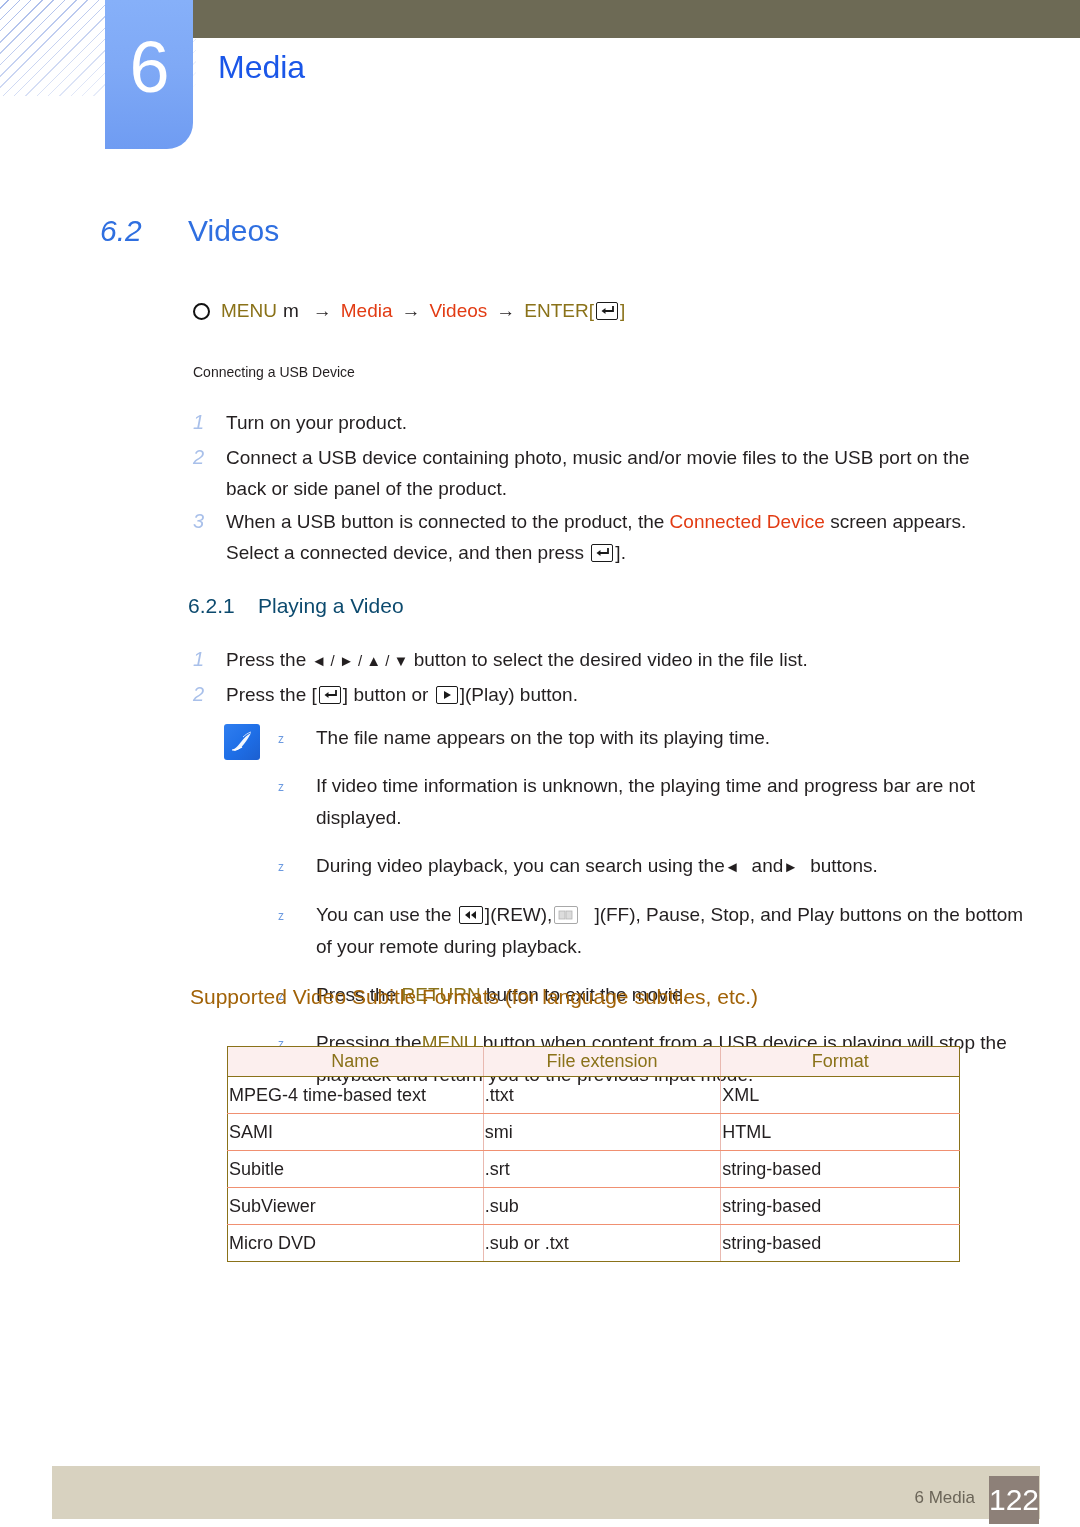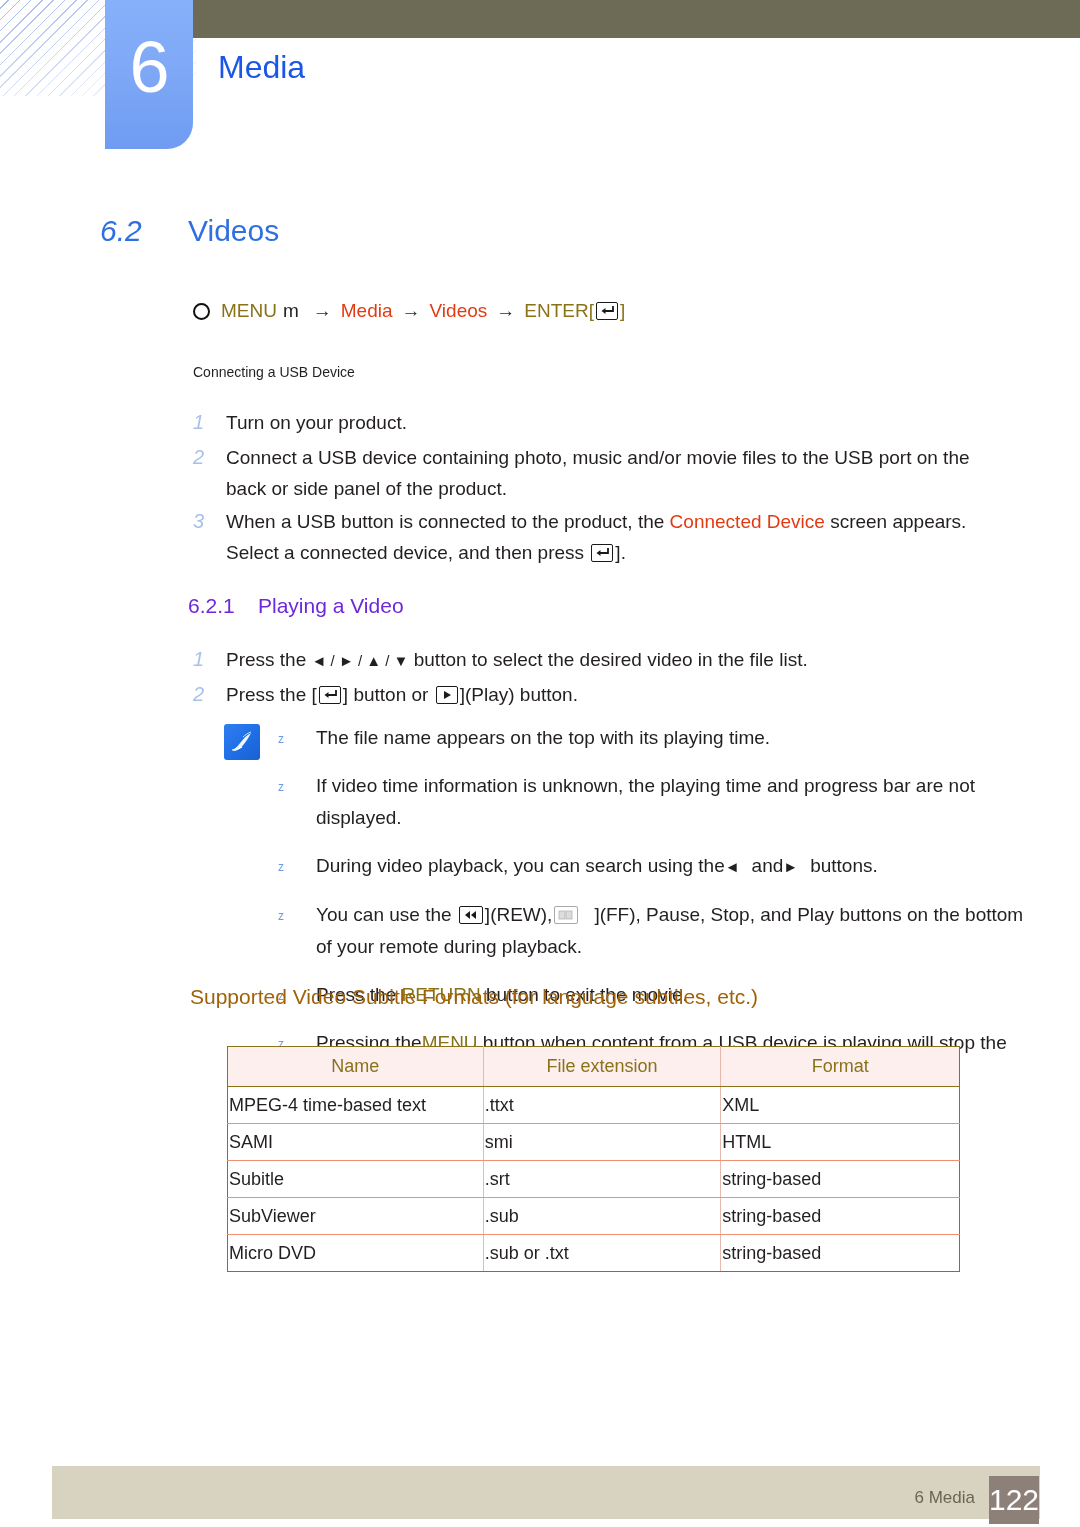--- a/index.html
+++ b/index.html
@@ -75,21 +75,21 @@
   
   .step { position:absolute; font-size:19px; line-height:31px; }
   .step .n {
     position:absolute; left:0; top:0; width:30px;
     color:#a9c0ea; font-style:italic; font-size:20px; text-align:left;
   }
   .step .tx { display:block; margin-left:33px; }
 
   h3.subsec {
     position:absolute; left:188px; top:594px; margin:0;
-    font-size:21px; font-weight:400; color:#6d28d9;
+    font-size:21px; font-weight:400; color:#0c4a6e;
   }
   h3.subsec .num { display:inline-block; width:70px; }
 
   
   .note-icon {
     position:absolute; left:224px; top:724px; width:36px; height:36px;
     background:linear-gradient(135deg,#2f7ef0 0%,#1e6ee6 55%,#1c5fd0 100%);
     border-radius:3px;
   }
   .note-icon svg { display:block; }
@@ -109,21 +109,21 @@
   }
 
   table.fmt {
     position:absolute; left:227px; top:1046px;
     width:733px; border-collapse:collapse;
     font-size:18px;
   }
   table.fmt, table.fmt th, table.fmt td { border:1px solid #8a7219; }
   table.fmt th {
     background:#fcefee; color:#8a7219; font-weight:400;
-    height:40px; text-align:center;
+    height:30px; text-align:center;
     border-left-color:#e9b9b0; border-right-color:#e9b9b0;
   }
   table.fmt th:first-child { border-left-color:#8a7219; }
   table.fmt th:last-child  { border-right-color:#8a7219; }
   table.fmt td {
     height:37px; text-align:left; color:#231f20;
     border-top-color:#f09071; border-bottom-color:#f09071;
     border-left-color:#e9b9b0; border-right-color:#e9b9b0;
   }
   table.fmt tr:first-child td { border-top-color:#8a7219; }

